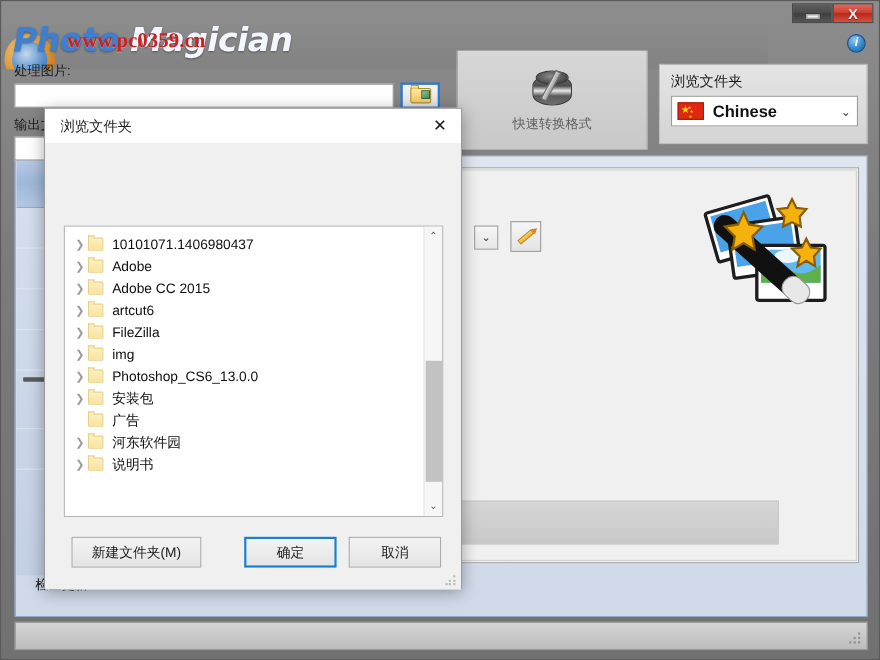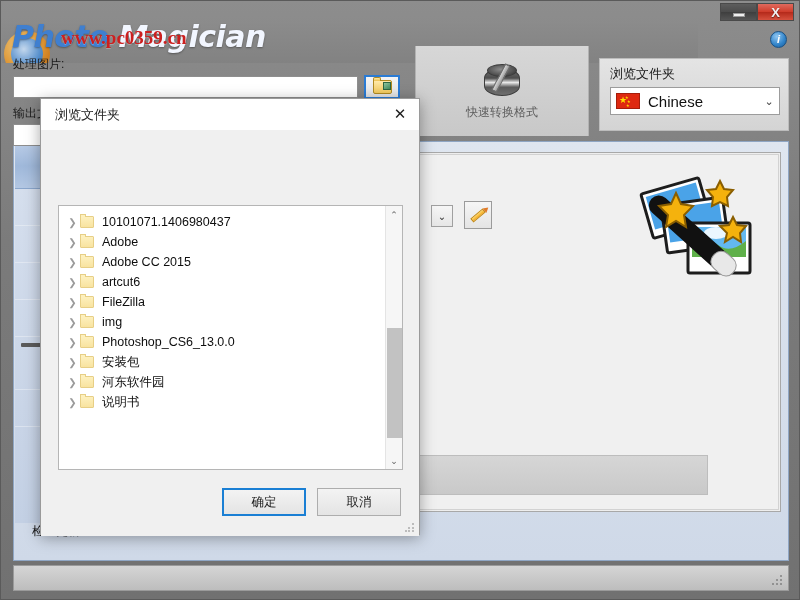--- a/index.html
+++ b/index.html
@@ -248,20 +248,21 @@
   }
   .flag .s1 { left: 2px; top: 2px; font-size: 9px; }
   .flag .s2 { left: 8px; top: 0px; font-size: 4px; }
   .flag .s3 { left: 10px; top: 4px; font-size: 4px; }
   .flag .s4 { left: 9px; top: 8px; font-size: 4px; }
   .lang-value {
     margin-left: 8px;
     font-size: 15px;
     color: #111;
     flex: 1;
+    font-weight: bold;
   }
   .combo-arrow {
     width: 20px; text-align: center;
     font-size: 11px; color: #444;
   }
 
   
   .main-panel {
     position: absolute;
     left: 12px; top: 140px;
@@ -700,38 +701,44 @@
                 <span class="chev">❯</span>
                 <span class="tree-folder"></span>
                 <span>Photoshop_CS6_13.0.0</span>
               </div>
               <div class="tree-row">
                 <span class="chev">❯</span>
                 <span class="tree-folder"></span>
                 <span>安装包</span>
               </div>
               <div class="tree-row">
+                <span class="chev empty">❯</span>
+                <span class="tree-folder"></span>
+                <span>广告</span>
+              </div>
+              <div class="tree-row">
                 <span class="chev">❯</span>
                 <span class="tree-folder"></span>
                 <span>河东软件园</span>
               </div>
               <div class="tree-row">
                 <span class="chev">❯</span>
                 <span class="tree-folder"></span>
                 <span>说明书</span>
               </div>
             </div>
           <div class="v-scroll">
             <div class="sb-arrow">⌃</div>
             <div class="sb-thumb"></div>
             <div class="sb-arrow bot">⌄</div>
           </div>
         </div>
 
         <div class="dlg-buttons">
+          <div class="btn btn-newfolder">新建文件夹(M)</div>
           <div class="btn btn-ok">确定</div>
           <div class="btn btn-cancel">取消</div>
           <div class="dlg-grip">
             <i style="left:7px;top:0"></i>
               <i style="left:3px;top:4px"></i>
               <i style="left:7px;top:4px"></i>
             <i style="left:0;top:7px"></i>
               <i style="left:3px;top:7px"></i>
               <i style="left:7px;top:7px"></i>
           </div>

